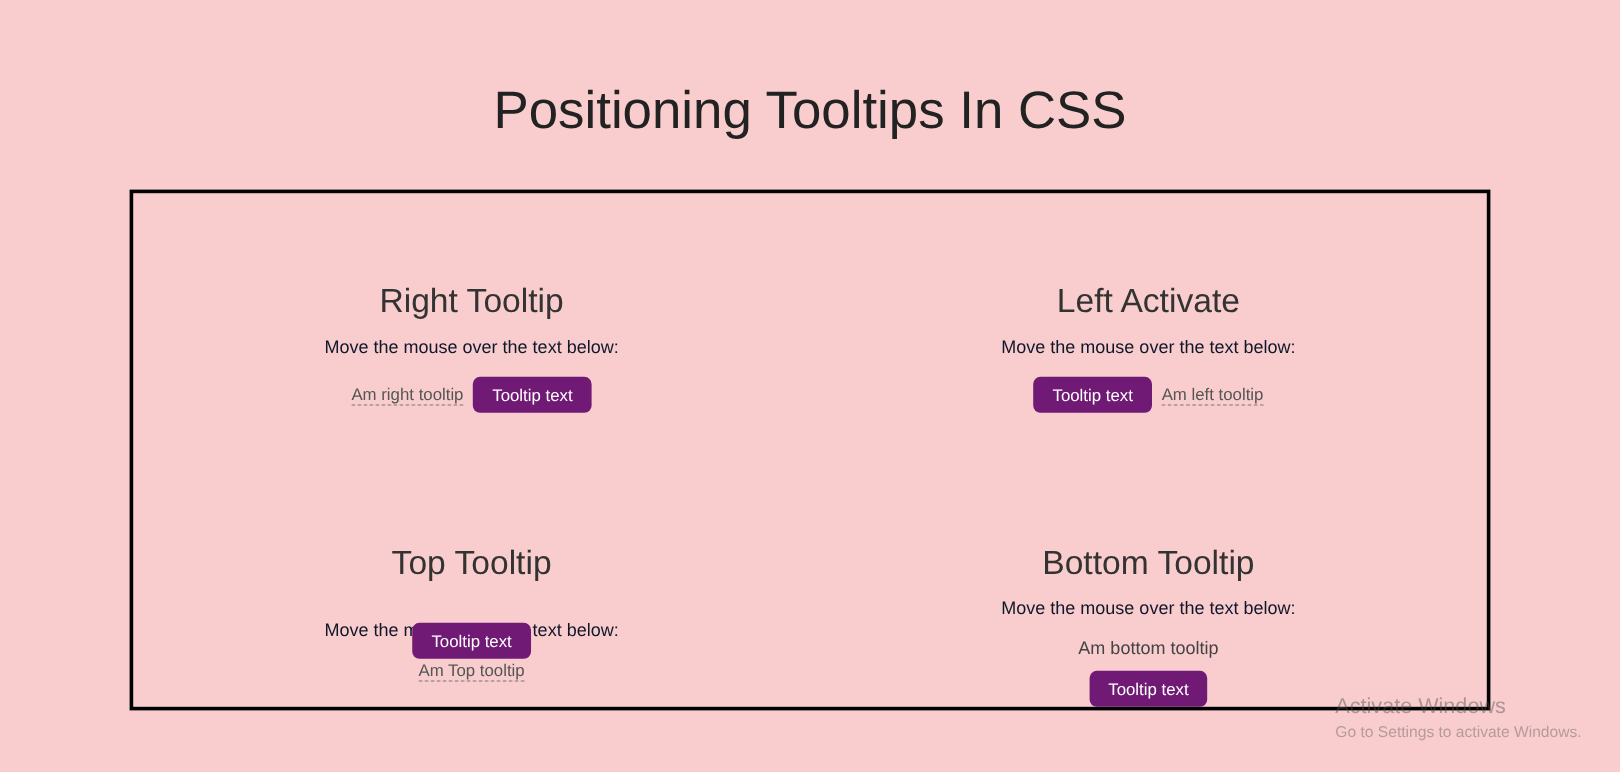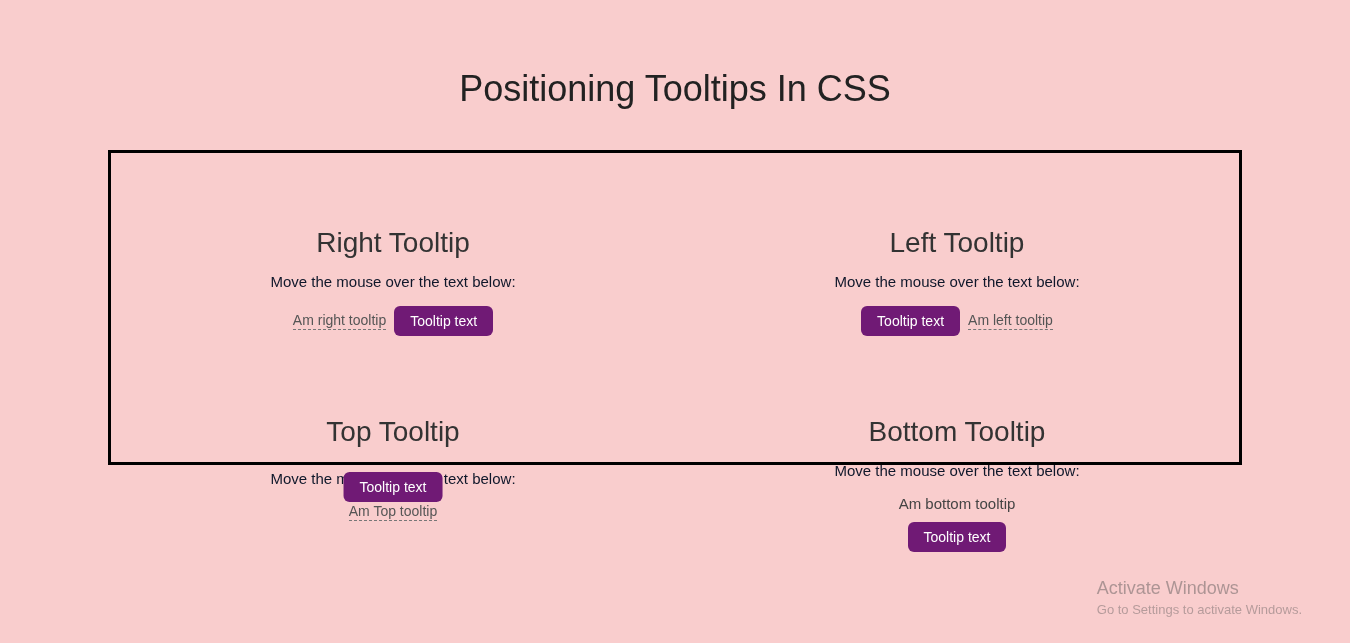--- a/index.html
+++ b/index.html
@@ -7,31 +7,31 @@
     width: 1350px;
     height: 643px;
     background: #f9cdcd;
     font-family: Arial, Helvetica, sans-serif;
     color: #2a2a2a;
     position: relative;
     overflow: hidden;
   }
   .page-title {
     text-align: center;
-    font-size: 36px;
+    font-size: 44px;
     font-weight: 400;
     padding-top: 68px;
     padding-bottom: 40px;
     color: #222;
     border-radius: 19px;
   }
   .outer-box {
     margin: 0 108px;
     border: 3px solid #000;
-    height: 315px;
+    height: 434px;
     position: relative;
     display: grid;
     grid-template-columns: 1fr 1fr;
     grid-template-rows: 1fr 1fr;
   }
   .cell {
     display: flex;
     flex-direction: column;
     align-items: center;
   }
@@ -76,33 +76,33 @@
     flex-direction: column;
     align-items: center;
   }
   .cell-top .tip {
     position: absolute;
     top: -31px;
     left: 50%;
     transform: translateX(-50%);
   }
   .cell-top .hint { margin-bottom: 16px; }
-  .cell-top h2 { margin-bottom: 22px; }
+  .cell-top h2 { margin-bottom: 32px; }
 
   
   .cell-bottom .trigger-plain {
     font-size: 15px;
     color: #444;
     margin-bottom: 10px;
   }
   .cell-bottom .tip { }
 
   .watermark {
     position: absolute;
-    right: 48px;
+    right: 32px;
     bottom: 24px;
     text-align: left;
     color: rgba(80,80,80,0.45);
     line-height: 1.4;
   }
   .watermark .wm1 { font-size: 18px; }
   .watermark .wm2 { font-size: 13px; color: rgba(80,80,80,0.40); }
 </style>
 </head>
 <body>
@@ -114,21 +114,21 @@
   <div class="cell row1">
     <h2>Right Tooltip</h2>
     <div class="hint">Move the mouse over the text below:</div>
     <div class="trigger-row">
       <span class="trigger">Am right tooltip</span>
       <span class="tip">Tooltip text</span>
     </div>
   </div>
 
   <div class="cell row1">
-    <h2>Left Tooltip</h2>
+    <h2>Left Activate</h2>
     <div class="hint">Move the mouse over the text below:</div>
     <div class="trigger-row">
       <span class="tip">Tooltip text</span>
       <span class="trigger">Am left tooltip</span>
     </div>
   </div>
 
   <div class="cell cell-top row2">
     <h2>Top Tooltip</h2>
     <div class="hint">Move the mouse over the text below:</div>

